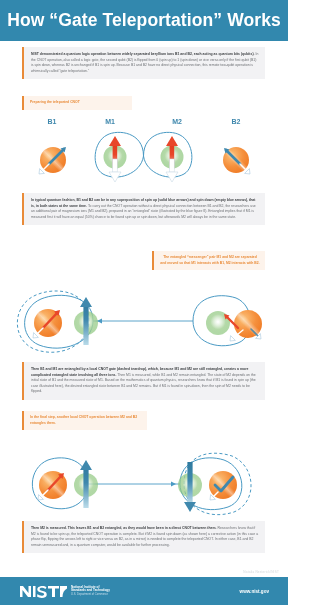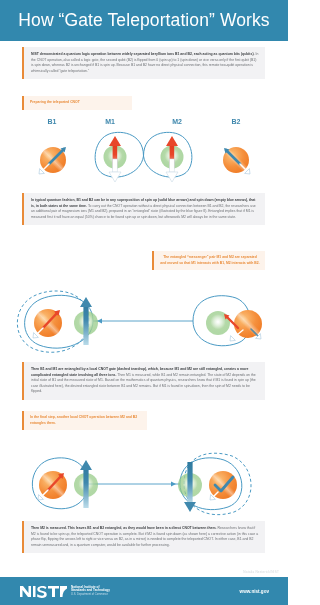--- a/index.html
+++ b/index.html
@@ -10,21 +10,21 @@
     -webkit-font-smoothing:antialiased;
   }
   .page{position:relative;width:288px;height:605px;background:#ffffff;}
 
   
   .header{
     height:41px;background:#3288ae;display:flex;align-items:center;
     justify-content:center;
   }
   .header-title{
-    color:#ffffff;font-size:17.5px;font-weight:normal;letter-spacing:.1px;
+    color:#ffffff;font-size:17.5px;font-weight:bold;letter-spacing:.1px;
     white-space:nowrap;
   }
 
   
   .panel{
     position:absolute;left:22px;width:243px;
     background:#f2f2f4;border-left:2px solid #e98b38;
     box-sizing:border-box;padding:5px 6px 5px 7px;
   }
   .panel p{

